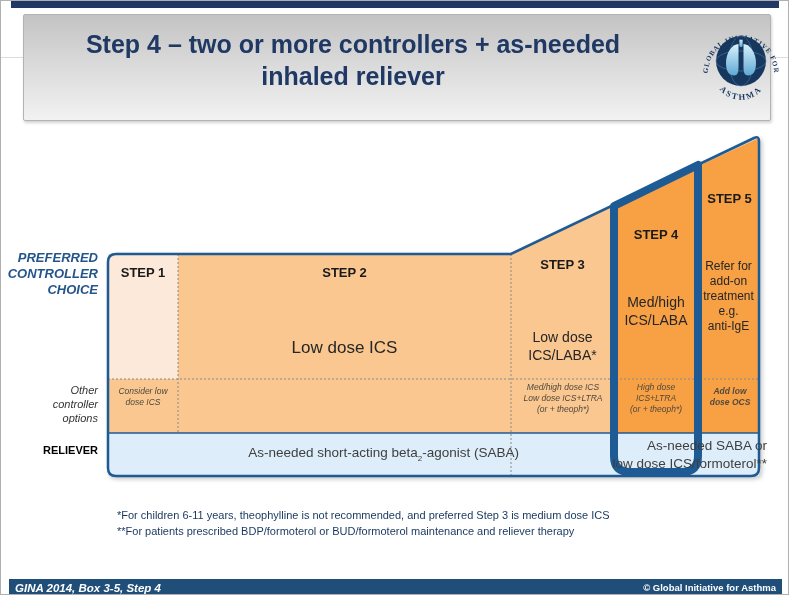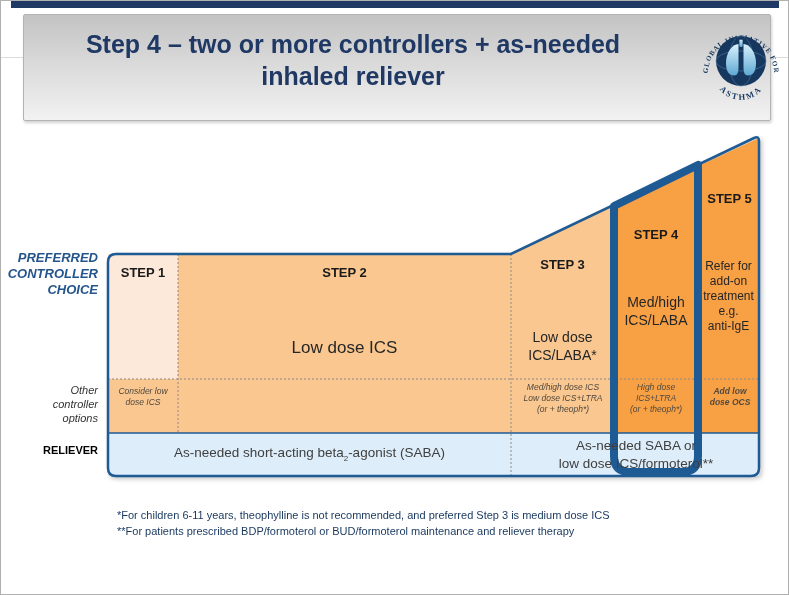--- a/index.html
+++ b/index.html
@@ -27,21 +27,21 @@
   .preferred-label{left:0;width:97px;top:249px;text-align:right;color:#24548C;
     font-weight:bold;font-size:13px;line-height:16px;white-space:pre-line;font-style:italic;}
   .other-label{left:0;width:97px;top:382px;text-align:right;color:#333;
     font-style:italic;font-size:11px;line-height:14px;white-space:pre-line;}
   .reliever-label{left:0;width:97px;top:443px;text-align:right;color:#000000;
     font-weight:bold;font-size:11px;}
   .step-label{position:absolute;text-align:center;font-weight:bold;font-size:13px;color:#1a1a1a;}
   .step-main{position:absolute;text-align:center;color:#262626;white-space:pre-line;}
   .cell-text{position:absolute;text-align:center;color:#51493f;font-style:italic;
     font-size:8.5px;line-height:11px;white-space:pre-line;}
-  .reliever-text{position:absolute;text-align:center;color:#3f3f3f;font-size:13.5px;}
+  .reliever-text{position:absolute;text-align:right;color:#3f3f3f;font-size:13.5px;padding-left:8px;}
   .footnotes{position:absolute;left:116px;top:507px;color:#17375E;font-size:11px;line-height:15.5px;}
   .footer-bar{
     position:absolute;left:8px;top:578px;width:773px;height:17px;background:#1F4E79;
     display:flex;justify-content:space-between;align-items:center;padding:0 6px;box-sizing:border-box;
   }
   .footer-left{color:#fff;font-weight:bold;font-style:italic;font-size:11.5px;}
   .footer-right{color:#fff;font-weight:bold;font-size:9.5px;}
   sub{font-size:8px;}
 </style>
 </head>
@@ -145,14 +145,18 @@
     <span>As-needed short-acting beta</span><sub>2</sub><span>-agonist (SABA)</span>
   </div>
   <div class="reliever-text" style="left:512px;width:246px;top:436px;line-height:18px;white-space:pre-line;">As-needed SABA or
 low dose ICS/formoterol**</div>
 
   <div class="footnotes">
     <div>*For children 6-11 years, theophylline is not recommended, and preferred Step 3 is medium dose ICS</div>
     <div>**For patients prescribed BDP/formoterol or BUD/formoterol maintenance and reliever therapy</div>
   </div>
 
+  <div class="footer-bar">
+    <span class="footer-left">GINA 2014, Box 3-5, Step 4</span>
+    <span class="footer-right">© Global Initiative for Asthma</span>
+  </div>
 
 </div>
 
 </body></html>

